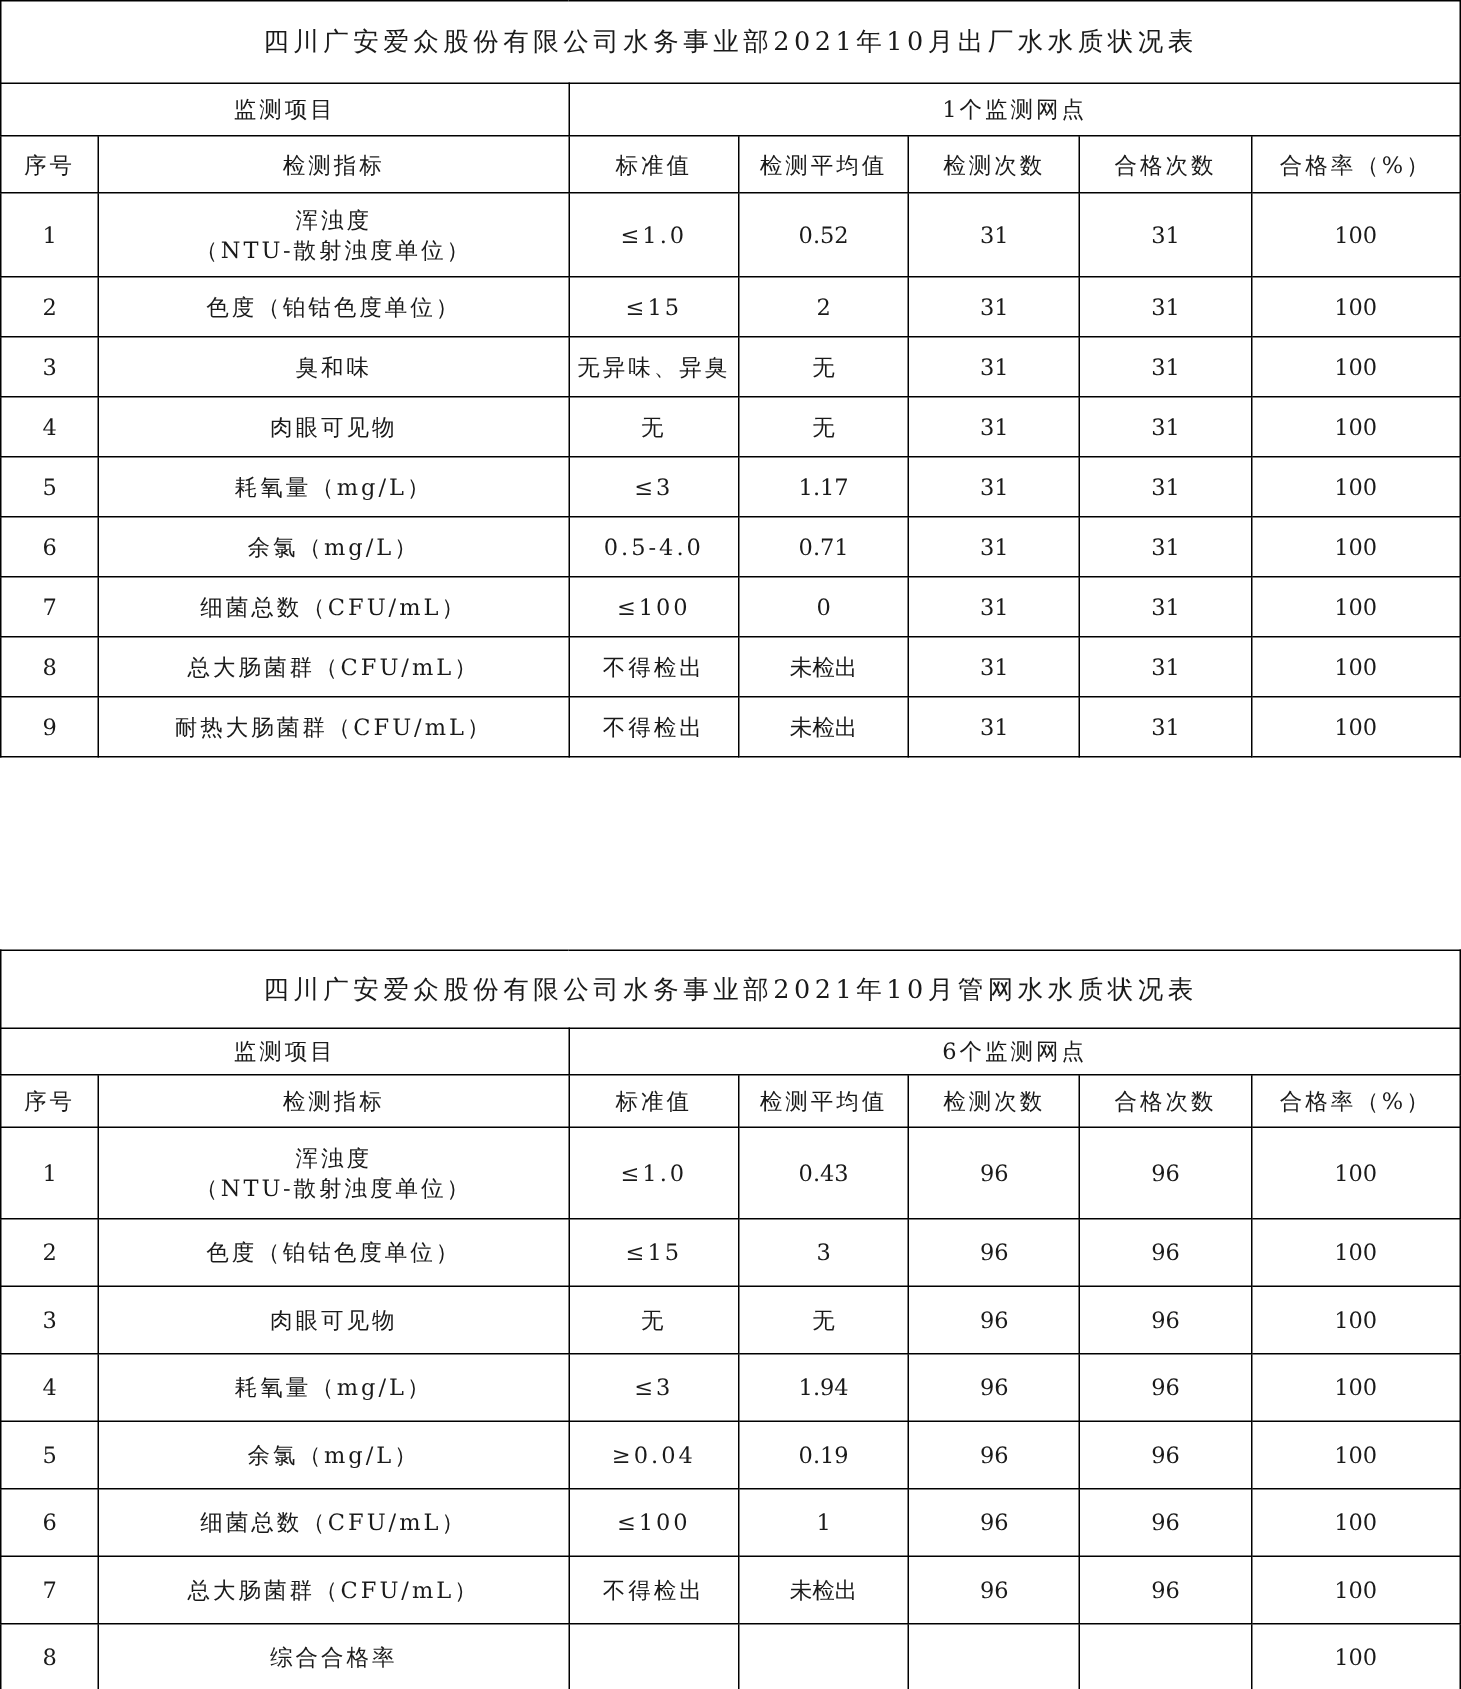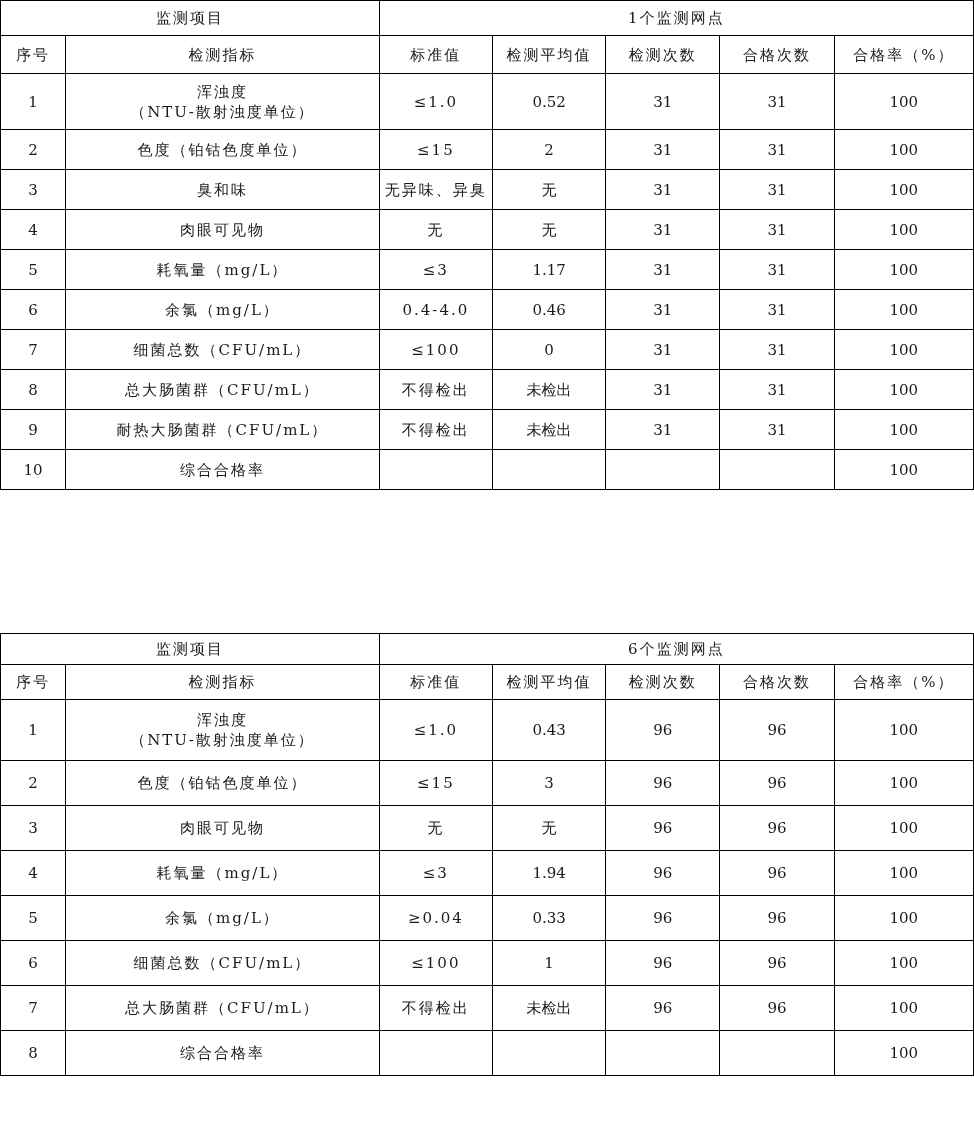--- a/index.html
+++ b/index.html
@@ -23,20 +23,23 @@
   <colgroup>
       <col class="c0">
       <col class="c1">
       <col class="c2">
       <col class="c3">
       <col class="c4">
       <col class="c5">
       <col class="c6">
     </colgroup>
   <tbody>
+      <tr style="height:55px">
+        <td class="title" colspan="7">四川广安爱众股份有限公司水务事业部2021年10月出厂水水质状况表</td>
+      </tr>
       <tr style="height:35px">
         <td colspan="2">监测项目</td>
         <td colspan="5">1个监测网点</td>
       </tr>
       <tr style="height:38px">
         <td>序号</td>
         <td>检测指标</td>
         <td>标准值</td>
         <td>检测平均值</td>
         <td>检测次数</td>
@@ -87,22 +90,22 @@
         <td>耗氧量（mg/L）</td>
         <td>≤3</td>
         <td class="num">1.17</td>
         <td class="num">31</td>
         <td class="num">31</td>
         <td class="num">100</td>
       </tr>
       <tr style="height:40px">
         <td class="num">6</td>
         <td>余氯（mg/L）</td>
-        <td>0.4-4.0</td>
-        <td class="num">0.46</td>
+        <td>0.5-4.0</td>
+        <td class="num">0.71</td>
         <td class="num">31</td>
         <td class="num">31</td>
         <td class="num">100</td>
       </tr>
       <tr style="height:40px">
         <td class="num">7</td>
         <td>细菌总数（CFU/mL）</td>
         <td>≤100</td>
         <td class="num">0</td>
         <td class="num">31</td>
@@ -118,45 +121,39 @@
         <td class="num">31</td>
         <td class="num">100</td>
       </tr>
       <tr style="height:40px">
         <td class="num">9</td>
         <td>耐热大肠菌群（CFU/mL）</td>
         <td>不得检出</td>
         <td class="num">未检出</td>
         <td class="num">31</td>
         <td class="num">31</td>
-        <td class="num">100</td>
-      </tr>
-      <tr style="height:40px">
-        <td class="num">10</td>
-        <td>综合合格率</td>
-        <td></td>
-        <td class="num"></td>
-        <td class="num"></td>
-        <td class="num"></td>
         <td class="num">100</td>
       </tr>
     </tbody>
 </table>
 
 <table id="t2">
   <colgroup>
       <col class="c0">
       <col class="c1">
       <col class="c2">
       <col class="c3">
       <col class="c4">
       <col class="c5">
       <col class="c6">
     </colgroup>
   <tbody>
+      <tr style="height:52px">
+        <td class="title" colspan="7">四川广安爱众股份有限公司水务事业部2021年10月管网水水质状况表</td>
+      </tr>
       <tr style="height:31px">
         <td colspan="2">监测项目</td>
         <td colspan="5">6个监测网点</td>
       </tr>
       <tr style="height:35px">
         <td>序号</td>
         <td>检测指标</td>
         <td>标准值</td>
         <td>检测平均值</td>
         <td>检测次数</td>
@@ -199,21 +196,21 @@
         <td>≤3</td>
         <td class="num">1.94</td>
         <td class="num">96</td>
         <td class="num">96</td>
         <td class="num">100</td>
       </tr>
       <tr style="height:45px">
         <td class="num">5</td>
         <td>余氯（mg/L）</td>
         <td>≥0.04</td>
-        <td class="num">0.33</td>
+        <td class="num">0.19</td>
         <td class="num">96</td>
         <td class="num">96</td>
         <td class="num">100</td>
       </tr>
       <tr style="height:45px">
         <td class="num">6</td>
         <td>细菌总数（CFU/mL）</td>
         <td>≤100</td>
         <td class="num">1</td>
         <td class="num">96</td>

